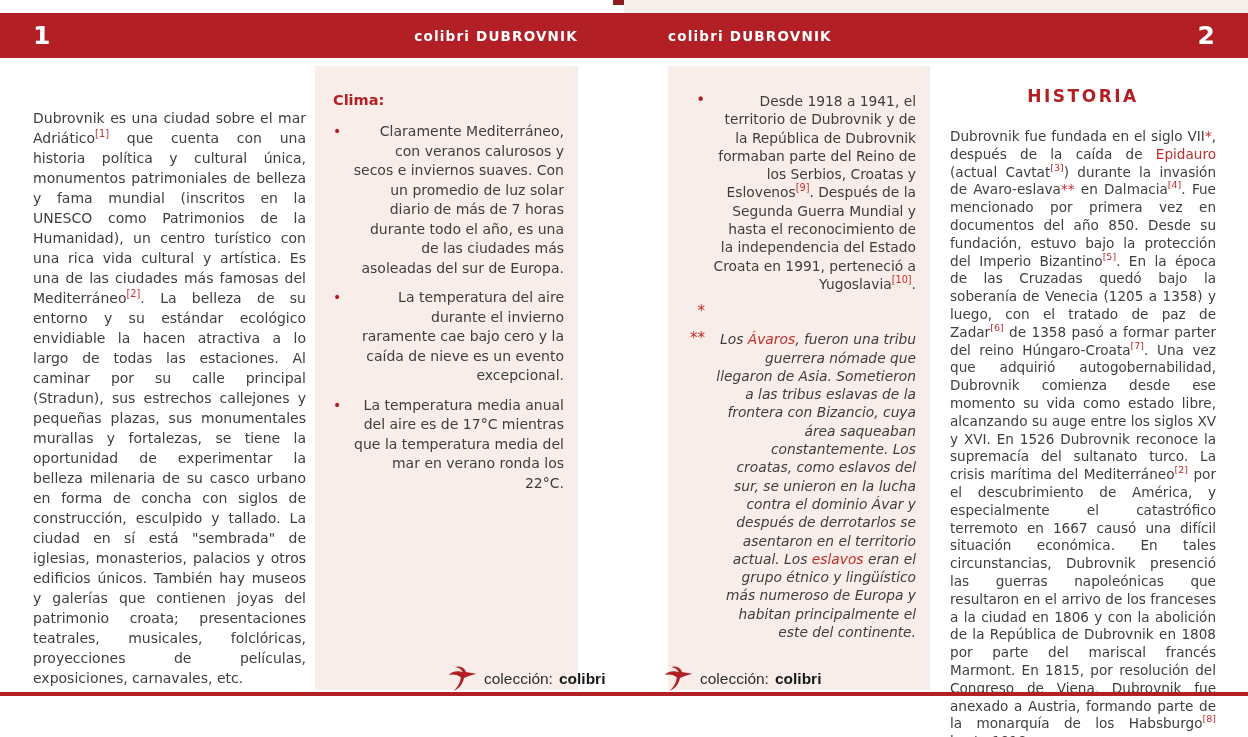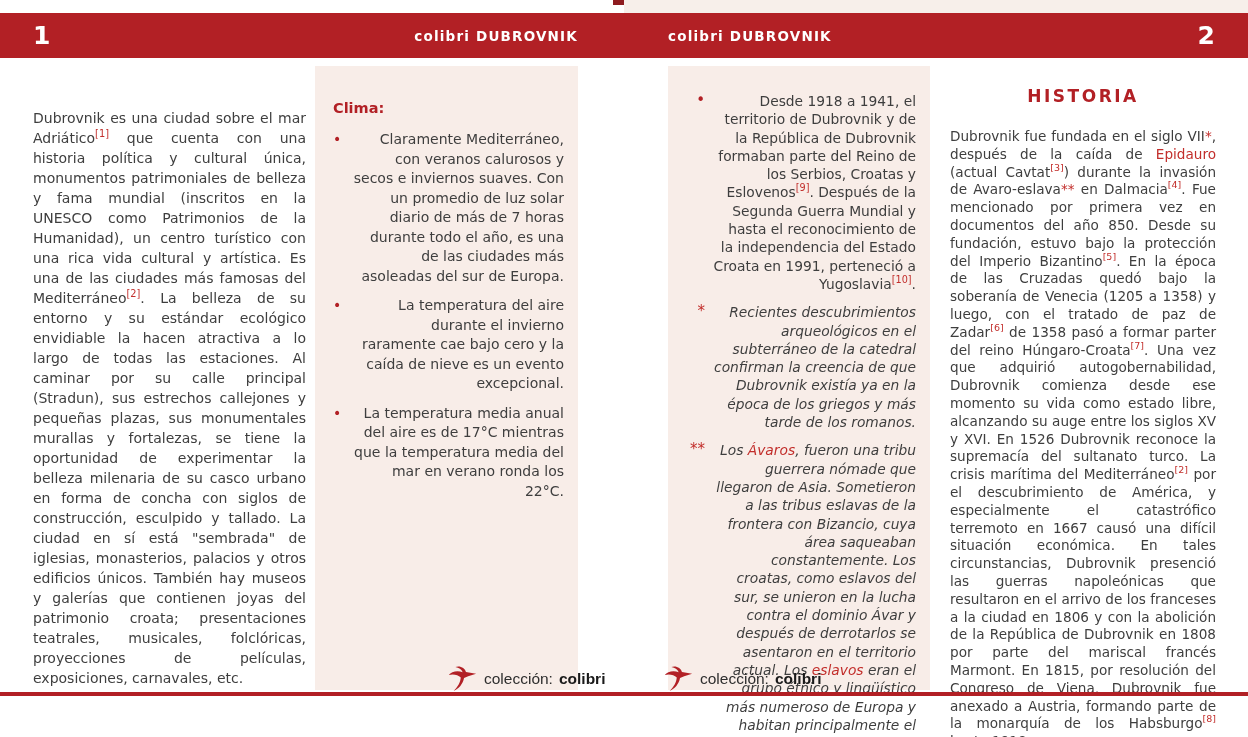--- a/index.html
+++ b/index.html
@@ -26,21 +26,21 @@
   .info-col{position:absolute;left:33px;top:86px;width:273px;}
   .info-col p{margin:22px 0 0;font-size:14px;line-height:20px;text-align:justify;}
   .historia-col{position:absolute;left:950px;top:86px;width:266px;}
   .historia-col .col-heading{letter-spacing:2.5px;text-align:center;}
   .historia-col p{margin:22px 0 0;font-size:13.6px;line-height:17.8px;text-align:justify;}
 
   
   .panel{position:absolute;top:66px;height:624px;background:#F8EDE8;box-sizing:border-box;padding:26px 14px 0 18px;}
   .panel.clima{left:315px;width:263px;}
   .panel.siglo{left:668px;width:262px;}
-  .panel-heading{color:#B22025;font-weight:bold;font-size:14.5px;margin:8px 0 14px 0;}
+  .panel-heading{color:#B22025;font-weight:bold;font-size:14.5px;margin:0 0 14px 0;}
   .panel-item{display:flex;margin:0 0 10px 0;}
   .panel-item .marker{flex:0 0 20px;color:#B22025;font-size:14px;line-height:19px;}
   .panel.siglo .panel-item .marker{flex:0 0 26px;text-align:right;padding-right:7px;box-sizing:border-box;font-size:15px;line-height:17px;}
   .panel-item .content{flex:1;font-size:14px;line-height:19.5px;text-align:right;}
   .panel.siglo .panel-item .content{font-size:13.8px;line-height:18.3px;}
   .panel-item.note .content{font-style:italic;}
   .panel-item.note .marker{color:#C22E2B;}
 
   
   .seg-plain{}
@@ -91,21 +91,20 @@
     </div>
   </div>
 
   <div class="panel siglo">
     <div class="panel-item">
       <span class="marker">•</span>
       <div class="content"><span class="seg-plain">Desde 1918 a 1941, el territorio de Dubrovnik y de la República de Dubrovnik formaban parte del Reino de los Serbios, Croatas y Eslovenos</span><span class="seg-sup">[9]</span><span class="seg-plain">. Después de la Segunda Guerra Mundial y hasta el reconocimiento de la independencia del Estado Croata en 1991, perteneció a Yugoslavia</span><span class="seg-sup">[10]</span><span class="seg-plain">.</span></div>
     </div>
     <div class="panel-item note">
       <span class="marker">*</span>
-      <div class="content"><span class="seg-plain">Recientes descubrimientos arqueológicos en el subterráneo de la catedral confirman la creencia de que Dubrovnik existía ya en la época de los griegos y más tarde de los romanos.</span></div>
     </div>
     <div class="panel-item note">
       <span class="marker">**</span>
       <div class="content"><span class="seg-plain">Los </span><span class="seg-accent">Ávaros</span><span class="seg-plain">, fueron una tribu guerrera nómade que llegaron de Asia. Sometieron a las tribus eslavas de la frontera con Bizancio, cuya área saqueaban constantemente. Los croatas, como eslavos del sur, se unieron en la lucha contra el dominio Ávar y después de derrotarlos se asentaron en el territorio actual. Los </span><span class="seg-accent">eslavos</span><span class="seg-plain"> eran el grupo étnico y lingüístico más numeroso de Europa y habitan principalmente el este del continente.</span></div>
     </div>
   </div>
 
   <div class="historia-col">
     <div class="col-heading">HISTORIA</div>
     <p><span class="seg-plain">Dubrovnik fue fundada en el siglo VII</span><span class="seg-accent">*</span><span class="seg-plain">, después de la caída de </span><span class="seg-accent">Epidauro</span><span class="seg-plain"> (actual Cavtat</span><span class="seg-sup">[3]</span><span class="seg-plain">) durante la invasión de Avaro-eslava</span><span class="seg-accent">**</span><span class="seg-plain"> en Dalmacia</span><span class="seg-sup">[4]</span><span class="seg-plain">. Fue mencionado por primera vez en documentos del año 850. Desde su fundación, estuvo bajo la protección del Imperio Bizantino</span><span class="seg-sup">[5]</span><span class="seg-plain">. En la época de las Cruzadas quedó bajo la soberanía de Venecia (1205 a 1358) y luego, con el tratado de paz de Zadar</span><span class="seg-sup">[6]</span><span class="seg-plain"> de 1358 pasó a formar parter del reino Húngaro-Croata</span><span class="seg-sup">[7]</span><span class="seg-plain">. Una vez que adquirió autogobernabilidad, Dubrovnik comienza desde ese momento su vida como estado libre, alcanzando su auge entre los siglos XV y XVI. En 1526 Dubrovnik reconoce la supremacía del sultanato turco. La crisis marítima del Mediterráneo</span><span class="seg-sup">[2]</span><span class="seg-plain"> por el descubrimiento de América, y especialmente el catastrófico terremoto en 1667 causó una difícil situación económica. En tales circunstancias, Dubrovnik presenció las guerras napoleónicas que resultaron en el arrivo de los franceses a la ciudad en 1806 y con la abolición de la República de Dubrovnik en 1808 por parte del mariscal francés Marmont. En 1815, por resolución del Congreso de Viena, Dubrovnik fue anexado a Austria, formando parte de la monarquía de los Habsburgo</span><span class="seg-sup">[8]</span><span class="seg-plain"> hasta 1918.</span></p>

